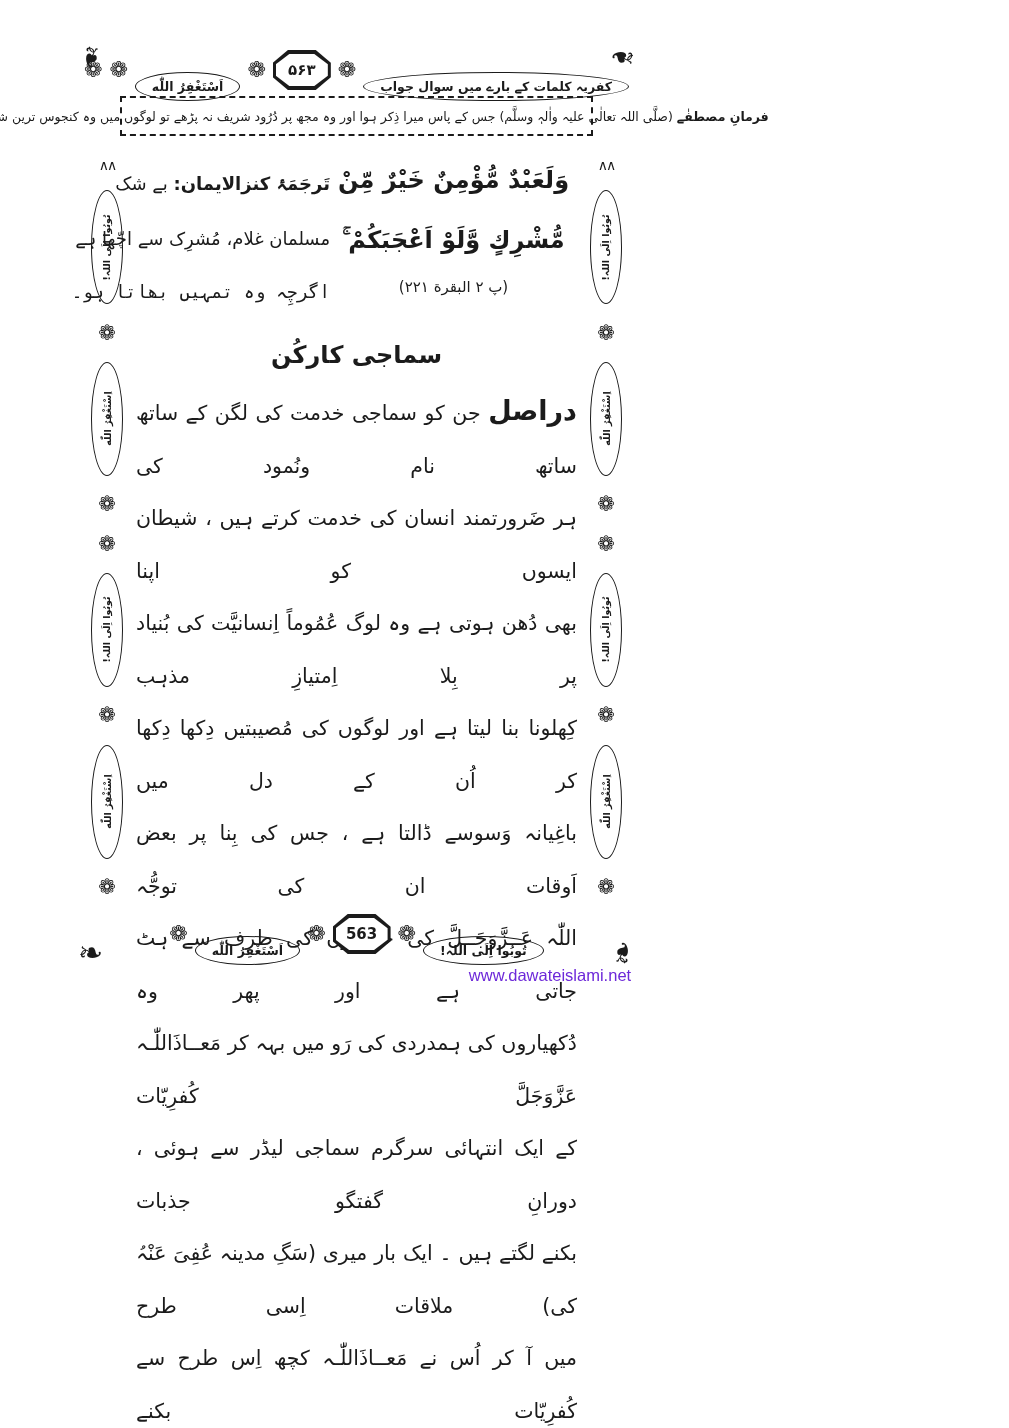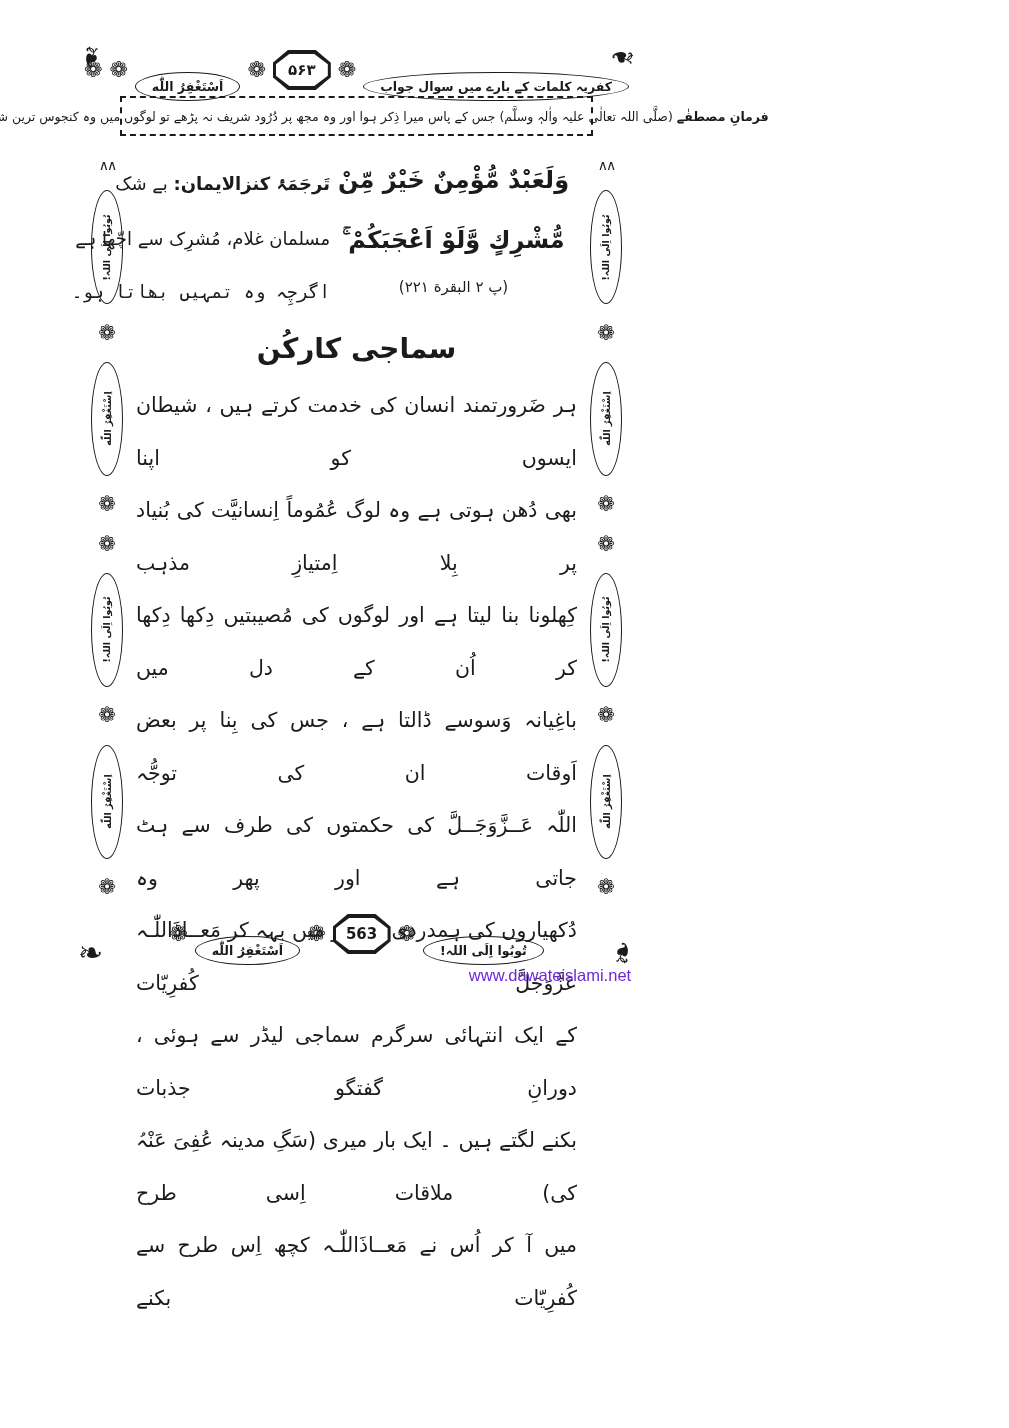--- a/index.html
+++ b/index.html
@@ -69,21 +69,21 @@
   .content{position:absolute;left:52px;right:52px;top:96px;bottom:58px;}
   .verse-block{display:flex;direction:rtl;margin-top:8px;}
   .verse-col{width:56%;text-align:center;}
   .verse-line{font-size:24px;font-weight:bold;line-height:60px;white-space:nowrap;}
   .verse-ref{font-size:15px;line-height:34px;}
   .trans-col{width:44%;padding-top:6px;}
   .trans-line{font-size:18px;line-height:55px;text-align:right;white-space:nowrap;}
   .trans-line .lbl{font-weight:bold;}
   .trans-line.center{text-align:center;font-family:Liberation Mono, monospace;}
   .heading{
-    text-align:center;font-size:28px;font-weight:bold;line-height:52px;margin-top:2px;
+    text-align:center;font-size:24px;font-weight:bold;line-height:52px;margin-top:8px;
   }
   .bodytext{margin-top:4px;}
   
   .jline{
     font-size:20.5px;line-height:52.5px;direction:rtl;
     text-align:justify;text-align-last:justify;-moz-text-align-last:justify;
   }
   .jline .lead{font-weight:bold;font-size:27px;}
   
   .site-url{
@@ -179,20 +179,24 @@
           <span>بے شک</span>
         </div>
         <div class="trans-line">مسلمان غلام، مُشرِک سے اچّھا ہے</div>
         <div class="trans-line center">اگرچِہ وہ تمہیں بھاتا ہو۔</div>
       </div>
     </div>
 
     <div class="heading">سماجی کارکُن</div>
 
     <div class="bodytext">
+      <div class="jline">
+        <span class="lead">دراصل</span>
+        <span>جن کو سماجی خدمت کی لگن کے ساتھ ساتھ نام ونُمود کی</span>
+      </div>
       <div class="jline">ہر ضَرورتمند انسان کی خدمت کرتے ہیں ، شیطان ایسوں کو اپنا</div>
       <div class="jline">بھی دُھن ہوتی ہے وہ لوگ عُمُوماً اِنسانیَّت کی بُنیاد پر بِلا اِمتیازِ مذہب</div>
       <div class="jline">کِھلونا بنا لیتا ہے اور لوگوں کی مُصیبتیں دِکھا دِکھا کر اُن کے دل میں</div>
       <div class="jline">باغِیانہ وَسوسے ڈالتا ہے ، جس کی بِنا پر بعض اَوقات ان کی توجُّہ</div>
       <div class="jline">اللّٰہ عَــزَّوَجَــلَّ کی حکمتوں کی طرف سے ہٹ جاتی ہے اور پھر وہ</div>
       <div class="jline">دُکھیاروں کی ہمدردی کی رَو میں بہہ کر مَعــاذَاللّٰـہ عَزَّوَجَلَّ کُفرِیّات</div>
       <div class="jline">کے ایک انتہائی سرگرم سماجی لیڈر سے ہوئی ، دورانِ گفتگو جذبات</div>
       <div class="jline">بکنے لگتے ہیں ۔ ایک بار میری (سَگِ مدینہ عُفِیَ عَنْہُ کی) ملاقات اِسی طرح</div>
       <div class="jline">میں آ کر اُس نے مَعــاذَاللّٰـہ کچھ اِس طرح سے کُفرِیّات بکنے</div>
 

